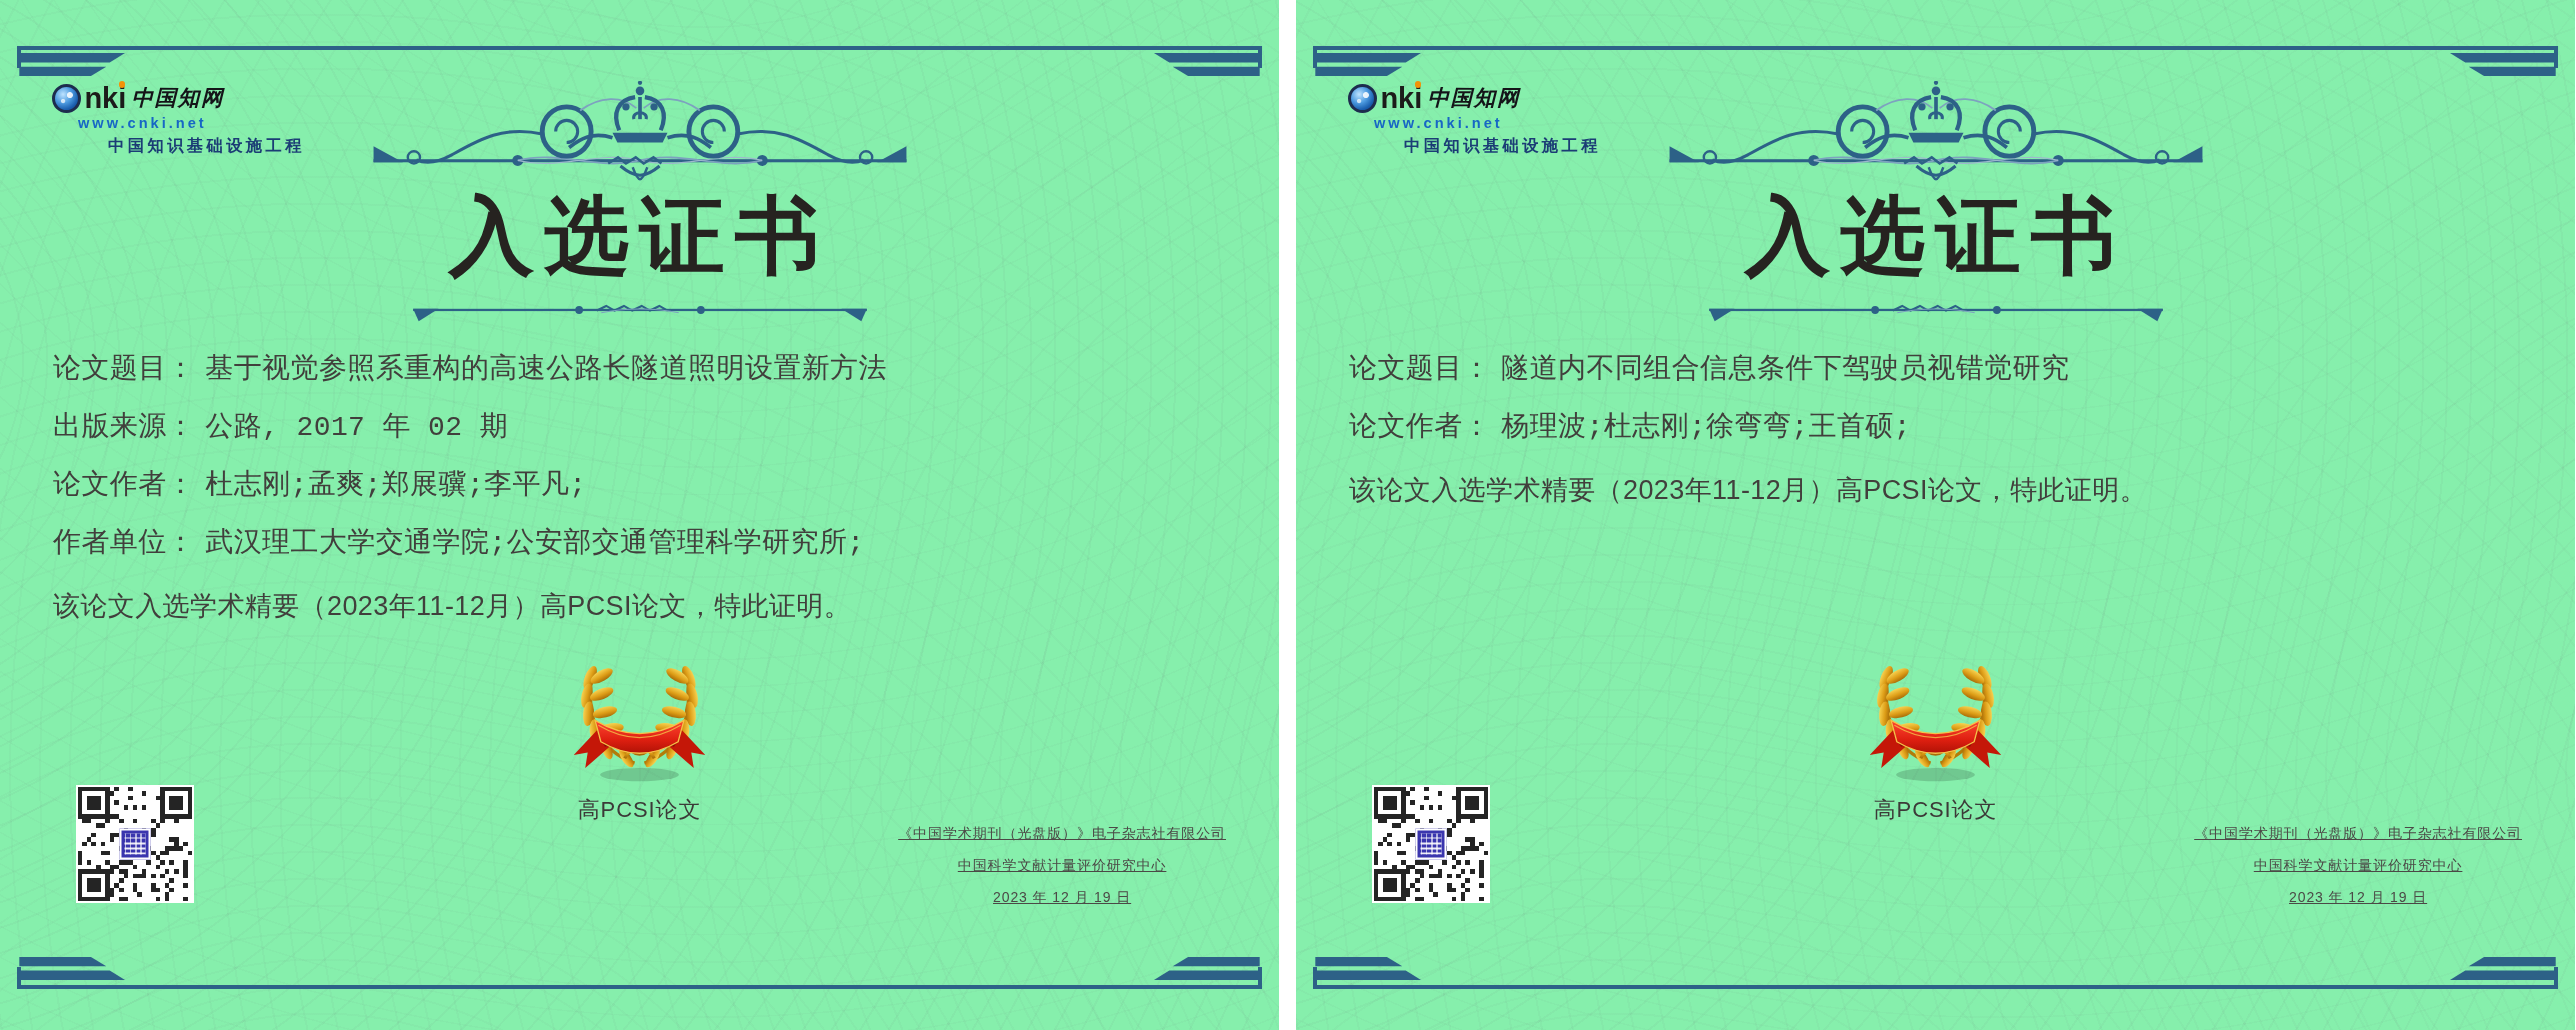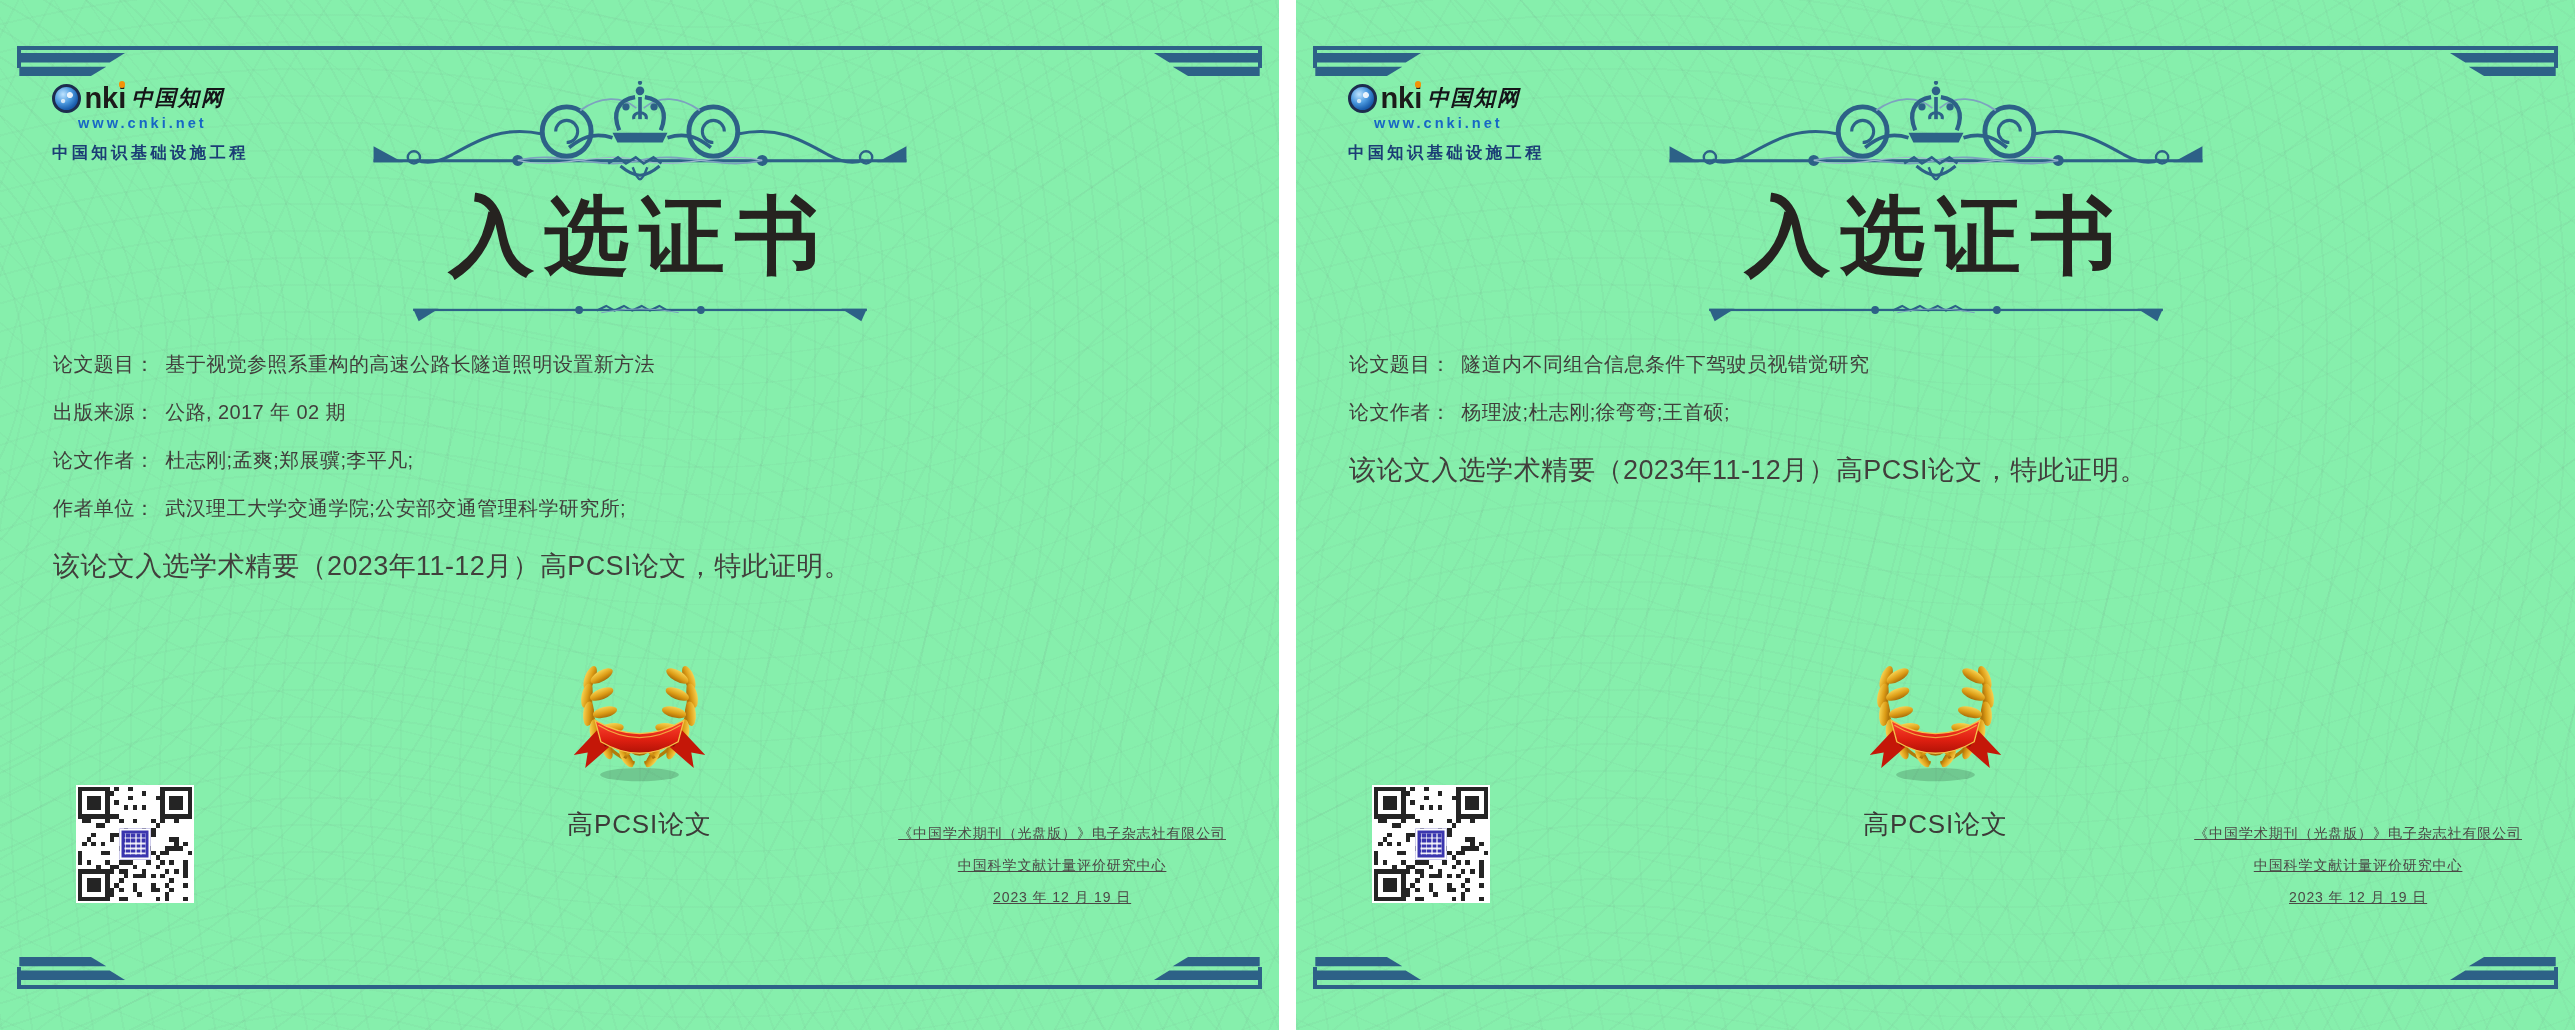--- a/index.html
+++ b/index.html
@@ -52,41 +52,41 @@
   .globe::after{
     content:'';position:absolute;inset:2.6px;border-radius:50%;
     background:
       radial-gradient(circle at 70% 30%, rgba(255,255,255,.85) 0 2.6px, transparent 3.4px),
       radial-gradient(circle at 30% 65%, rgba(255,255,255,.7) 0 1.7px, transparent 2.6px);
   }
   .brand-latin{font-size:29px;font-weight:800;color:#1c1c1a;letter-spacing:0px;position:relative;}
   .i-dot{position:absolute;right:0.9px;top:-3.4px;width:6.9px;height:6.9px;border-radius:50%;background:#f39207;}
   .brand-cjk{font-size:21.5px;font-weight:800;color:#141418;font-style:italic;letter-spacing:1.7px;padding-left:1.7px;}
   .logo-url{margin-top:1.7px;padding-left:26px;font-size:14.6px;font-weight:bold;color:#1766c5;letter-spacing:3px;}
-  .logo-sub{margin-top:11px;font-size:16.3px;font-weight:bold;color:#1b3d75;letter-spacing:3.4px;}
+  .logo-sub{margin-top:4px;font-size:16.3px;font-weight:bold;color:#1b3d75;letter-spacing:3.4px;text-align:center;}
 
   
   .ornament{left:50%;top:81px;transform:translateX(-50%);width:550px;height:117px;}
   .cert-title{
     left:0;right:0;top:189px;text-align:center;
     font-family:"DejaVu Sans","Liberation Sans",sans-serif;
     font-size:85px;font-weight:bold;color:#262320;letter-spacing:10.3px;line-height:1.1;
   }
   .title-divider{left:50%;top:302px;transform:translateX(-50%);width:498px;height:25px;}
 
   
   .fields{left:53px;top:352px;right:52px;color:#413f3c;}
-  .field{font-size:20px;line-height:1.25;margin-bottom:23px;letter-spacing:0.4px;}
+  .field{font-size:28px;line-height:1.25;margin-bottom:23px;letter-spacing:0.4px;font-family:Liberation Mono, monospace;}
   .field .lab{padding-right:10.3px;}
   .statement{font-size:27px;line-height:1.25;margin-top:29px;letter-spacing:0.4px;}
 
   
   .badge{left:50%;top:659px;transform:translateX(-50%);width:155px;text-align:center;}
   .badge svg{width:148px;height:131px;display:block;margin:0 auto;}
-  .badge-label{margin-top:17px;font-size:26px;color:#3c3a38;letter-spacing:0.9px;}
+  .badge-label{margin-top:5px;font-size:22px;color:#3c3a38;letter-spacing:0.9px;}
 
   
   .qr{left:76px;top:785px;width:118px;height:118px;background:#fff;padding:1.7px;box-sizing:border-box;}
   .qr-grid{display:grid;grid-template-columns:repeat(25,1fr);grid-template-rows:repeat(25,1fr);width:100%;height:100%;}
   .qr-grid .m{background:#242424;}
   .qr-logo{
     position:absolute;left:50%;top:50%;width:31px;height:31px;transform:translate(-50%,-50%);
     background:#3a35ae;border:2.6px solid #fff;box-sizing:border-box;
   }
   .qr-logo::after{

